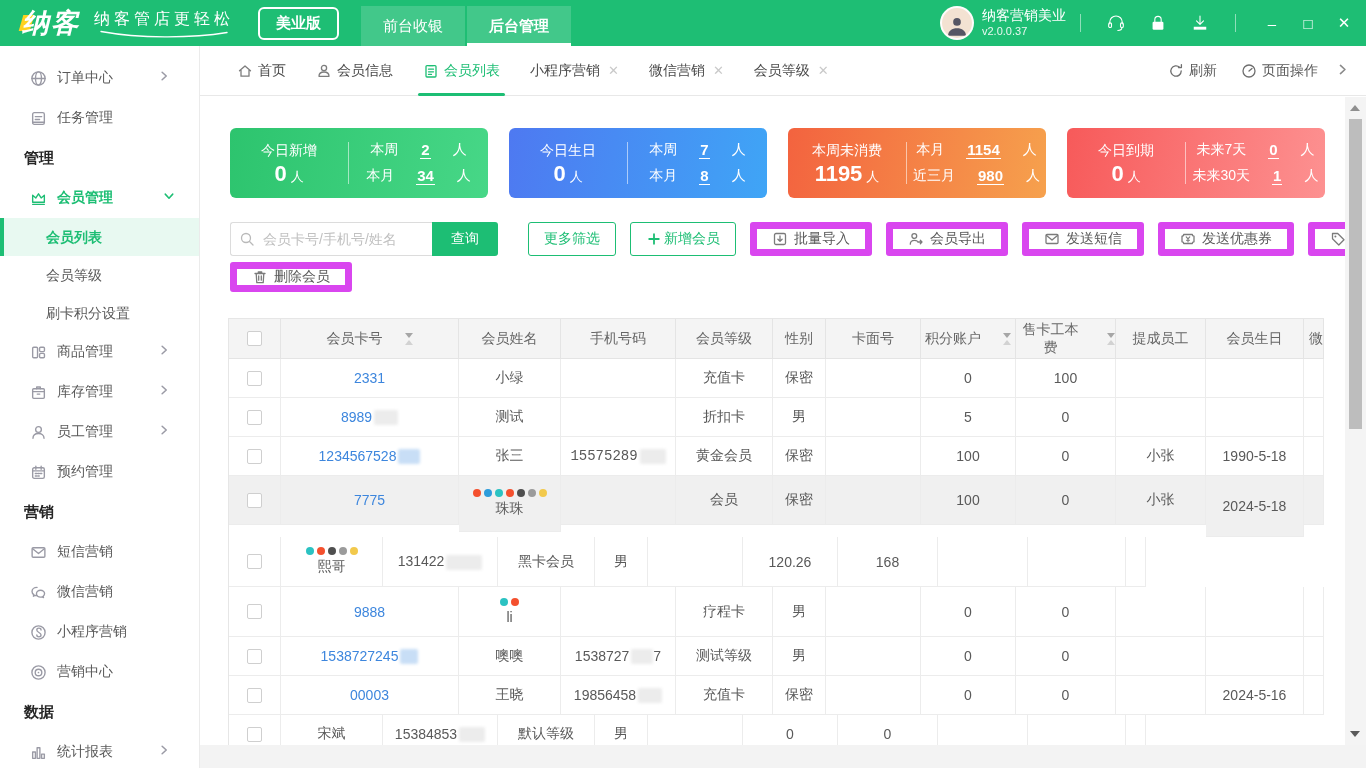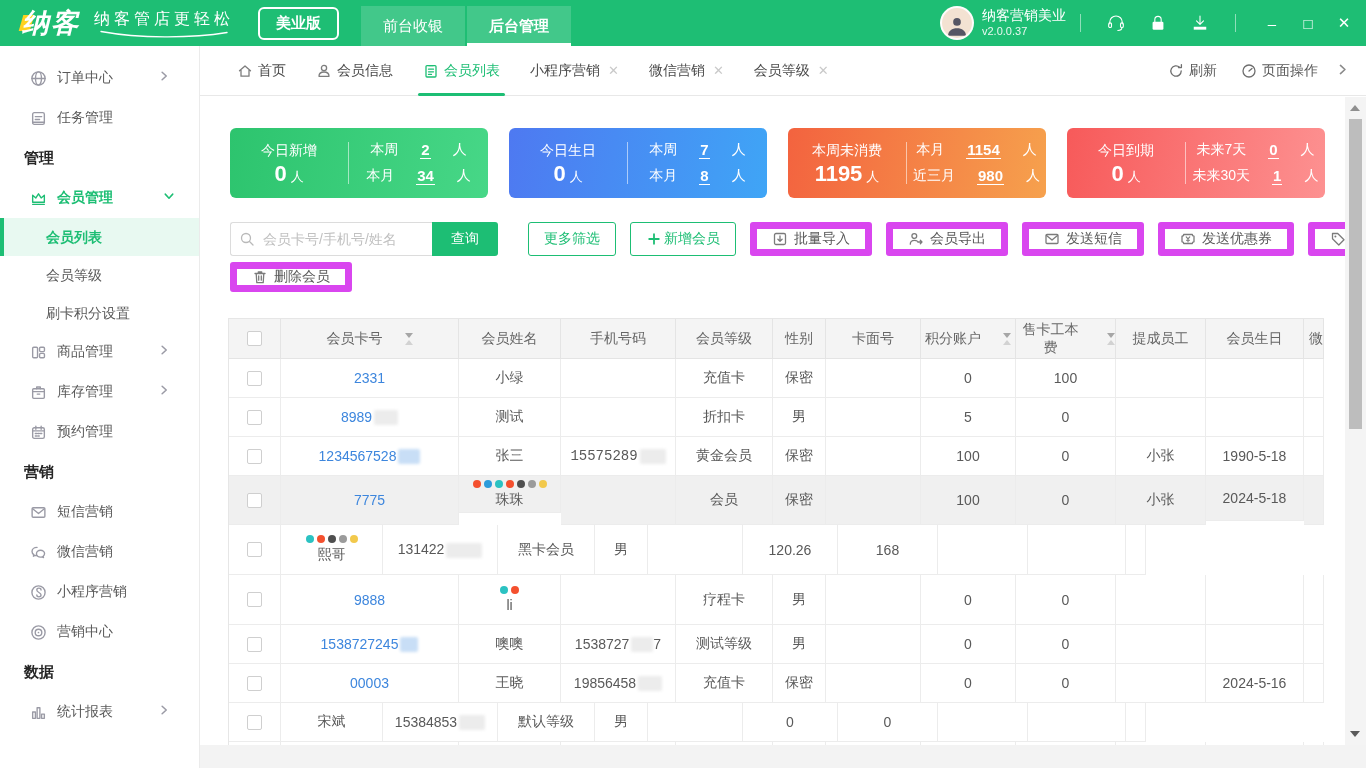--- a/index.html
+++ b/index.html
@@ -230,20 +230,34 @@
         </span>
       </div>
       <div class="side-item">
         <span class="ic">
           <svg viewBox="0 0 16 16">
             <rect x="2.5" y="4.5" width="11" height="9" rx="1"></rect>
             <path d="M2.5 7.2h11M6.3 4.5V2.8h3.4v1.7M6.8 9.5h2.4"></path>
           </svg>
         </span>
         <span class="side-label">库存管理</span>
+        <span class="side-arrow ic">
+          <svg viewBox="0 0 16 16">
+            <path d="M5.5 3 11 8l-5.5 5"></path>
+          </svg>
+        </span>
+      </div>
+      <div class="side-item">
+        <span class="ic">
+          <svg viewBox="0 0 16 16">
+            <circle cx="8" cy="5.2" r="2.7"></circle>
+            <path d="M2.8 13.5c0-2.9 2.3-4.6 5.2-4.6s5.2 1.7 5.2 4.6"></path>
+          </svg>
+        </span>
+        <span class="side-label">员工管理</span>
         <span class="side-arrow ic">
           <svg viewBox="0 0 16 16">
             <path d="M5.5 3 11 8l-5.5 5"></path>
           </svg>
         </span>
       </div>
       <div class="side-item">
         <span class="ic">
           <svg viewBox="0 0 16 16">
             <rect x="2.5" y="3.5" width="11" height="10" rx="1.5"></rect>
@@ -698,21 +712,21 @@
           </div>
           <div class="cell" style="width: 20px; height: 39px; flex: 0 0 20px;"></div>
         </div>
         <div class="trow hl">
           <div class="cell" style="width: 52px; height: 49px; flex: 0 0 52px;">
             <span class="cb"></span>
           </div>
           <div class="cell" style="width: 178px; height: 49px; flex: 0 0 178px;">
             <span class="link"><span><span>7775</span></span></span>
           </div>
-          <div class="cell" style="width: 102px; height: 37px; flex: 0 0 102px;">
+          <div class="cell" style="width: 102px; height: 56px; flex: 0 0 102px;">
             <div class="dots">
               <span class="dot" style="background: rgb(244, 80, 46);"></span>
               <span class="dot" style="background: rgb(45, 156, 219);"></span>
               <span class="dot" style="background: rgb(43, 194, 194);"></span>
               <span class="dot" style="background: rgb(244, 80, 46);"></span>
               <span class="dot" style="background: rgb(79, 79, 79);"></span>
               <span class="dot" style="background: rgb(155, 155, 155);"></span>
               <span class="dot" style="background: rgb(242, 201, 76);"></span>
             </div>
             <div>珠珠</div>
@@ -731,21 +745,21 @@
           </div>
           <div class="cell" style="width: 95px; height: 49px; flex: 0 0 95px;">
             <span>100</span>
           </div>
           <div class="cell" style="width: 100px; height: 49px; flex: 0 0 100px;">
             <span>0</span>
           </div>
           <div class="cell" style="width: 90px; height: 49px; flex: 0 0 90px;">
             <span>小张</span>
           </div>
-          <div class="cell" style="width: 98px; height: 45px; flex: 0 0 98px;">
+          <div class="cell" style="width: 98px; height: 61px; flex: 0 0 98px;">
             <span>2024-5-18</span>
           </div>
           <div class="cell" style="width: 20px; height: 49px; flex: 0 0 20px;"></div>
         </div>
         <div class="trow">
           <div class="cell" style="width: 52px; height: 50px; flex: 0 0 52px;">
             <span class="cb"></span>
           </div>
           <div class="cell" style="width: 102px; height: 50px; flex: 0 0 102px;">
             <div class="dots">

